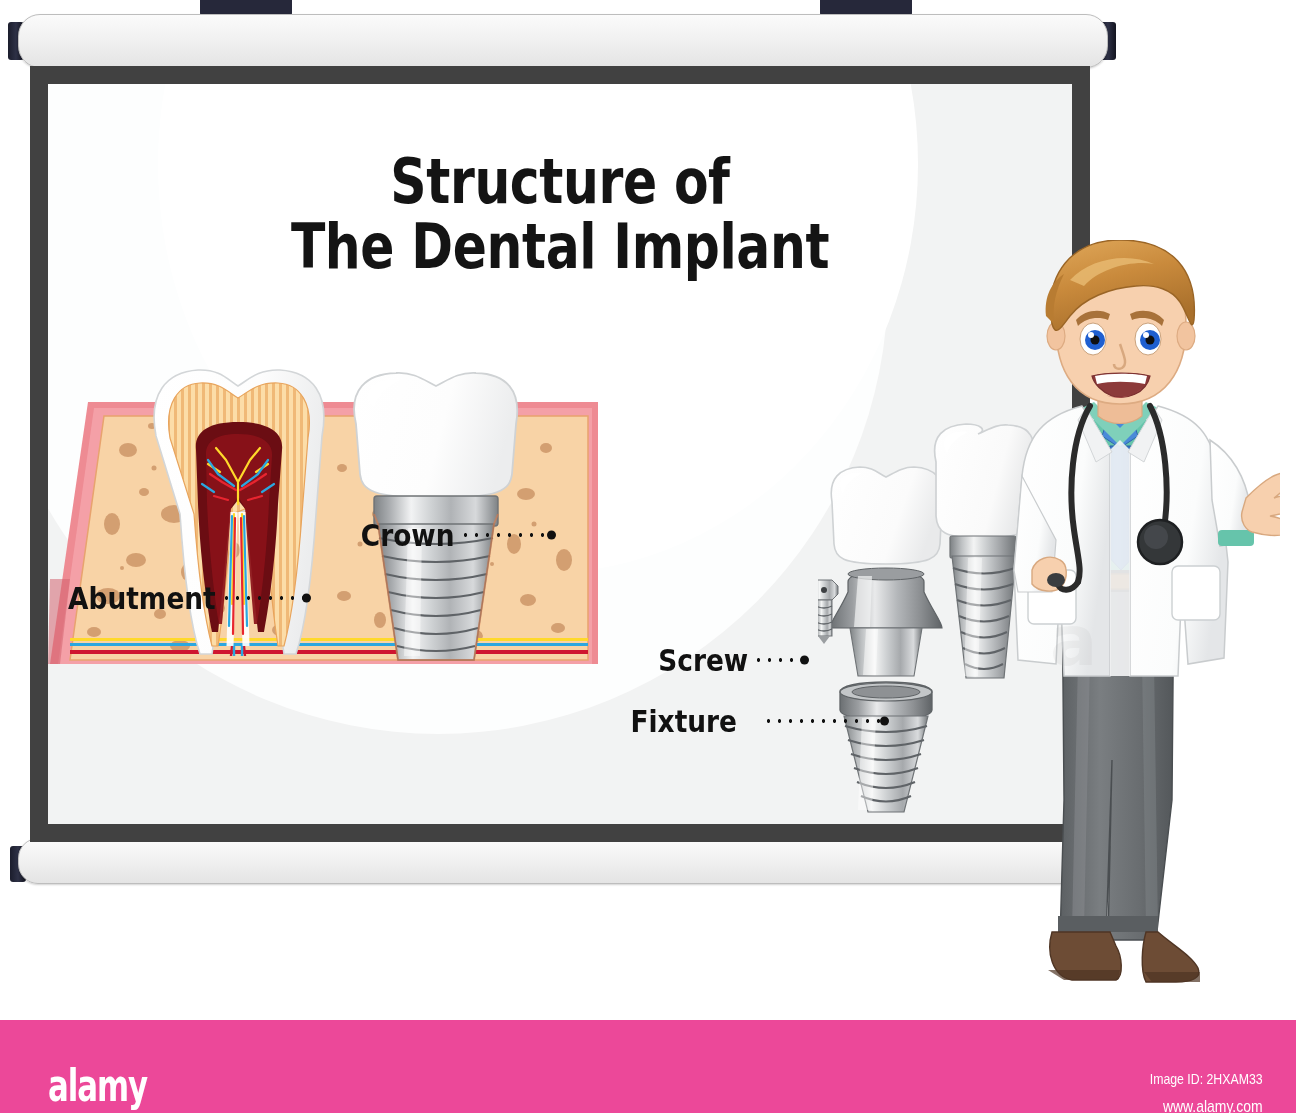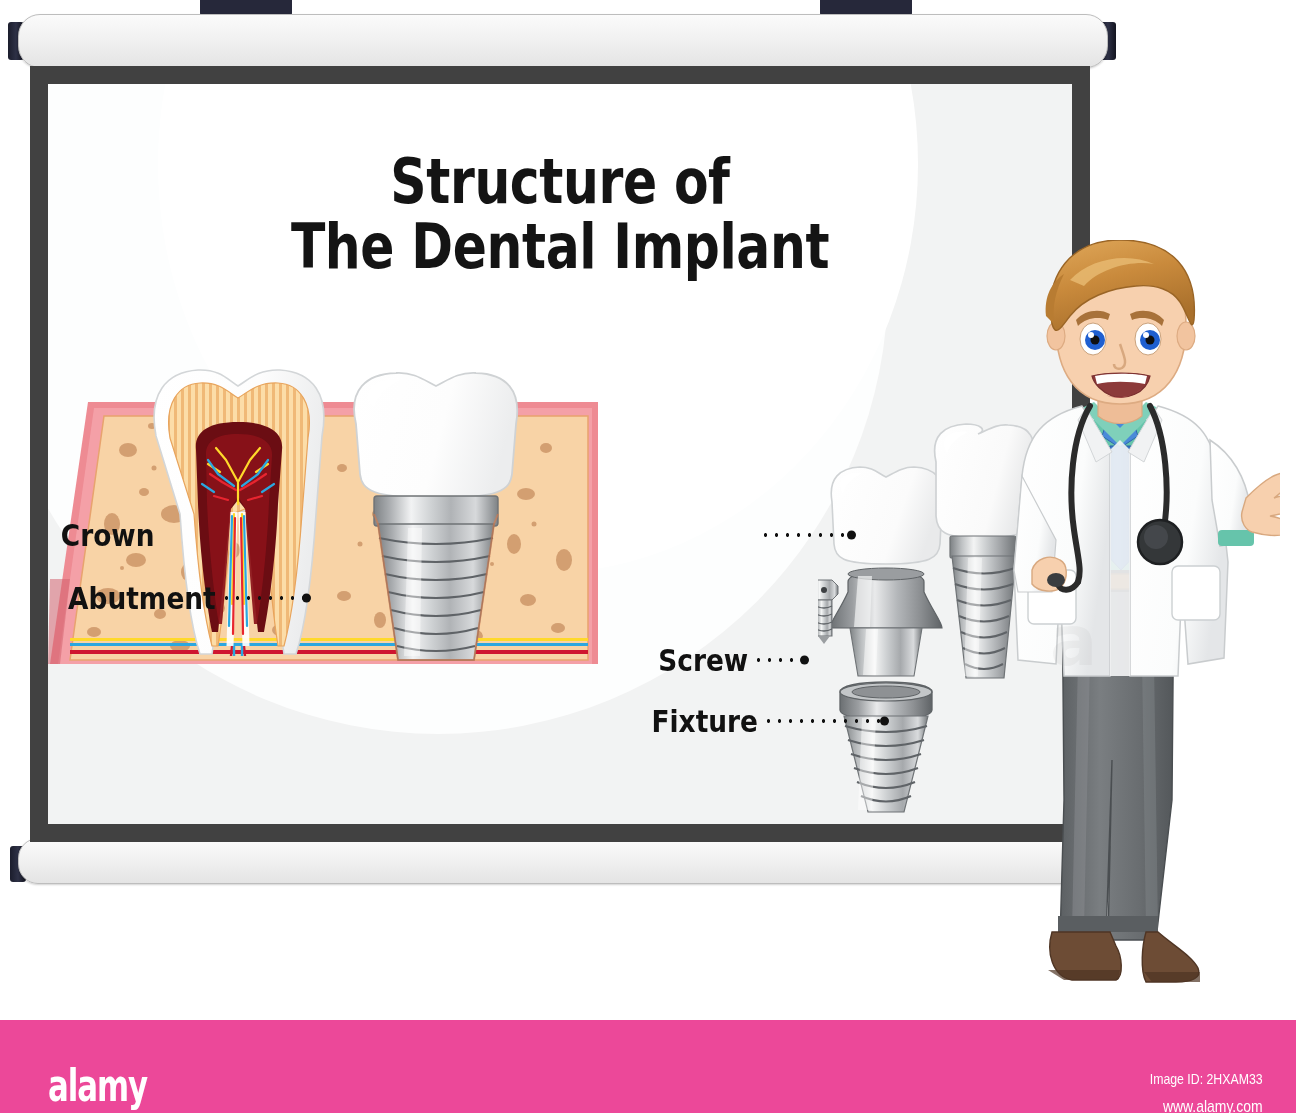--- a/index.html
+++ b/index.html
@@ -326,39 +326,39 @@
             <path d="M 33 290 Q 68 302 103 290"></path>
             <path d="M 36 304 Q 68 316 100 304"></path>
             <path d="M 39 318 Q 68 330 97 318"></path>
             <path d="M 43 332 Q 68 343 93 332"></path>
           </g>
           <path d="M 44 254 L 40 346 L 54 346 L 58 254 Z" fill="#ffffff" opacity=".45"></path>
         </g>
       </svg>
 
       <div id="labels">
-          <div class="lbl-row" style="top: 432px; left: 0px; width: 804px; justify-content: space-between;">
+          <div class="lbl-row" style="top: 432px; left: 0px; width: 804px; justify-content: center;">
             <span class="lbl-text">Crown</span>
             <span class="leader" style="width: 92px;">
               <span class="leader-dot"></span>
             </span>
           </div>
           <div class="lbl-row" style="top: 495px; left: 0px; width: 819px; ">
             <span class="lbl-text">Abutment</span>
             <span class="leader" style="width: 86px;">
               <span class="leader-dot"></span>
             </span>
           </div>
           <div class="lbl-row" style="top: 557px; left: 0px; width: 757px; justify-content: flex-end; text-align: right;">
             <span class="lbl-text">Screw</span>
             <span class="leader" style="width: 52px;">
               <span class="leader-dot"></span>
             </span>
           </div>
-          <div class="lbl-row" style="top: 618px; left: 0px; width: 837px; justify-content: flex-end;">
+          <div class="lbl-row" style="top: 618px; left: 0px; width: 837px; justify-content: flex-end; gap: 21px;">
             <span class="lbl-text">Fixture</span>
             <span class="leader" style="width: 122px;">
               <span class="leader-dot"></span>
             </span>
           </div>
         </div>
 
     </div>
   </div>
 

